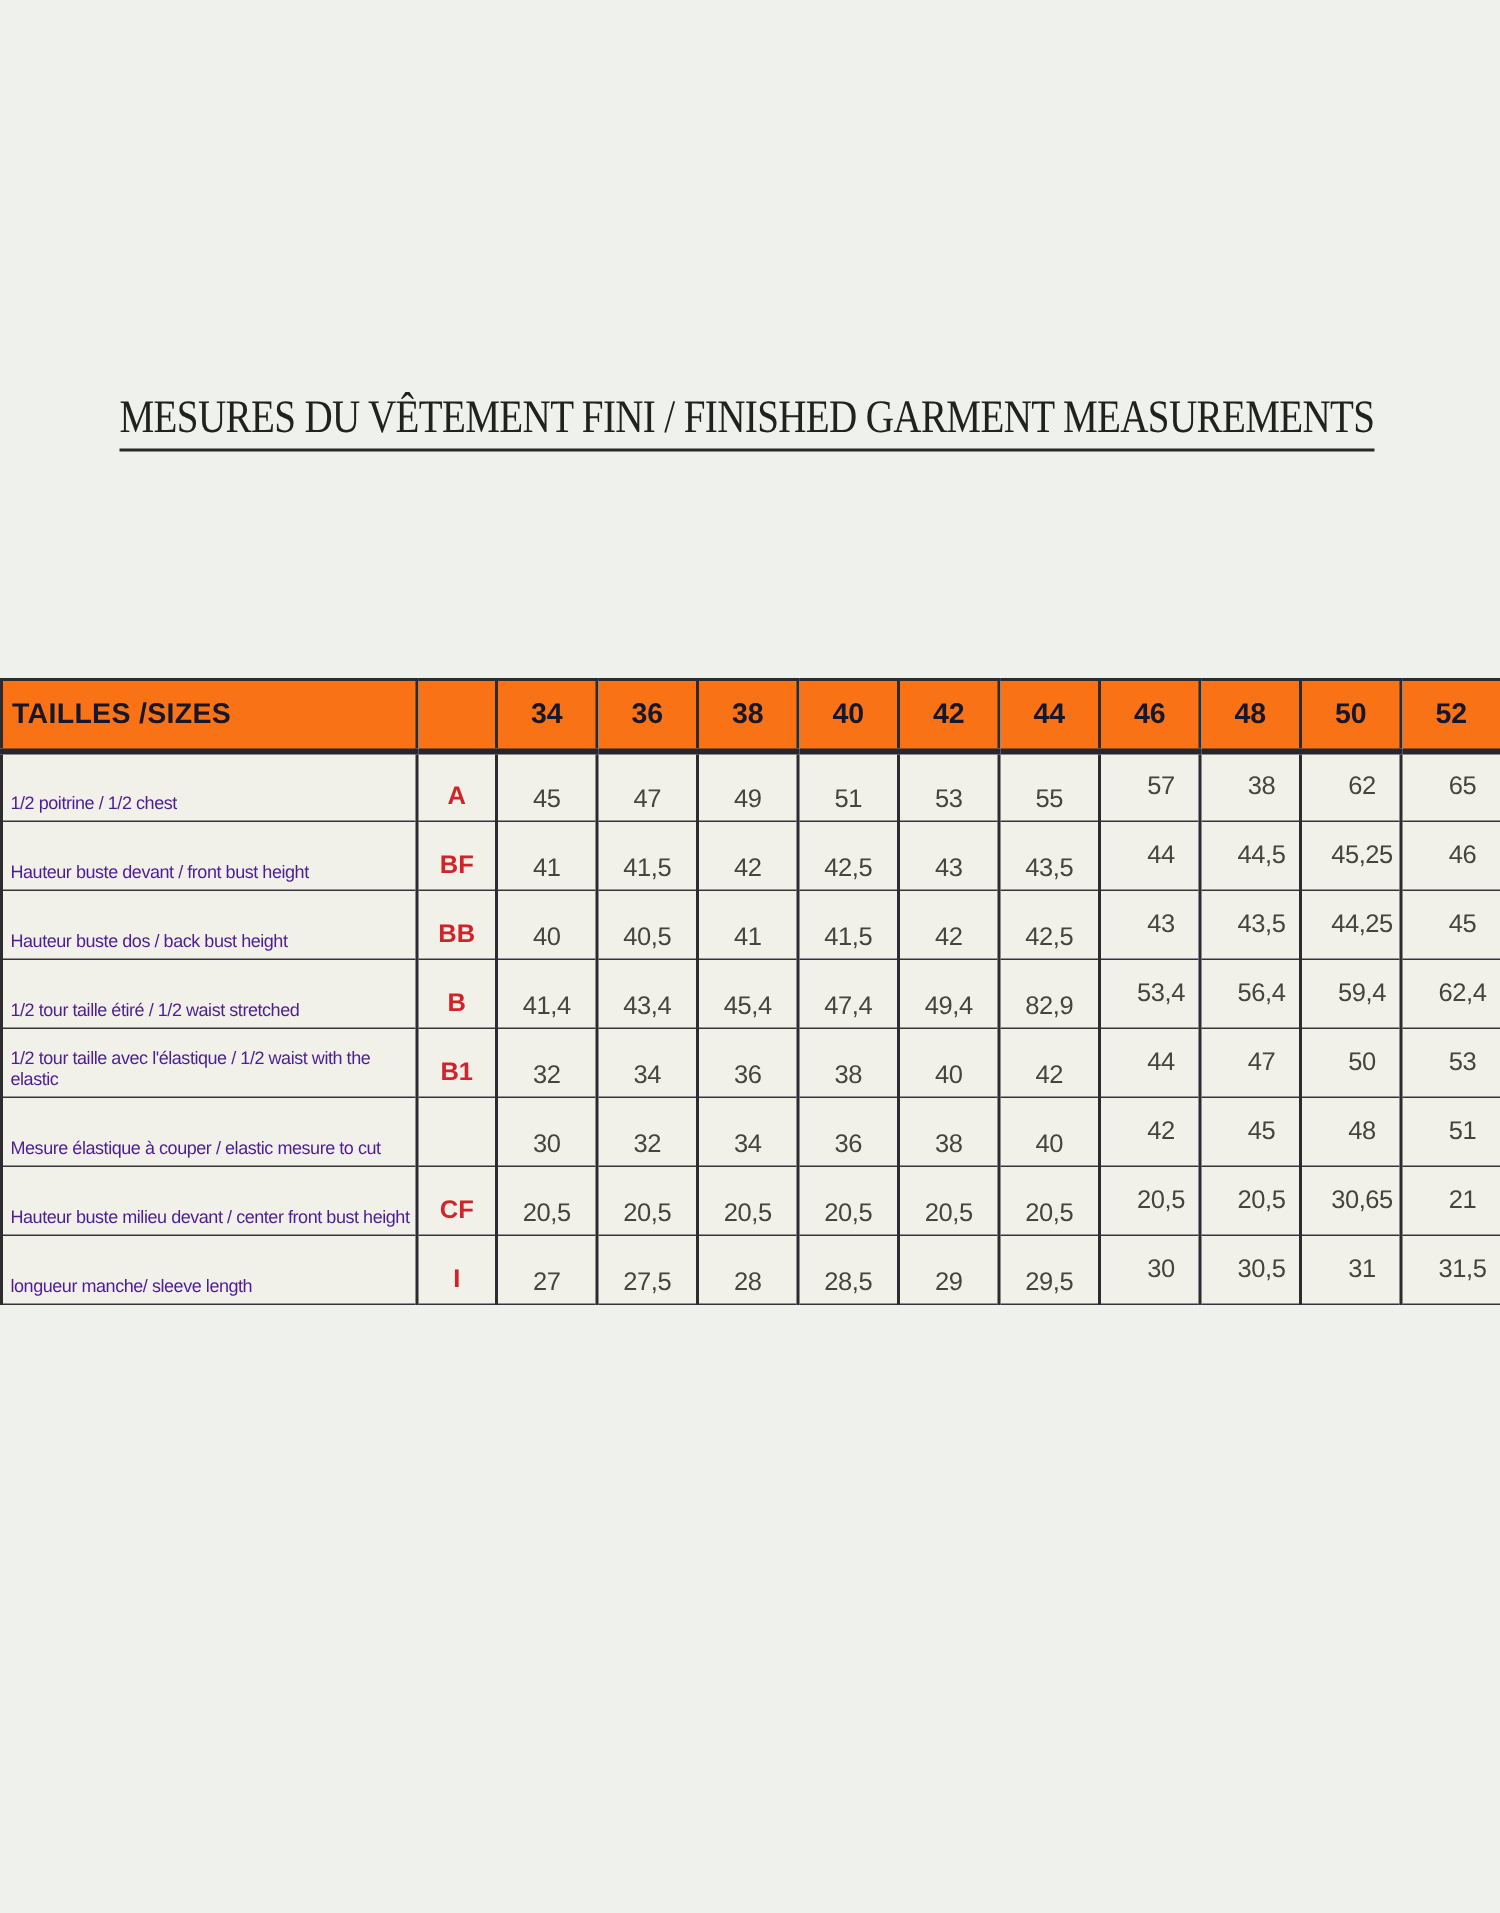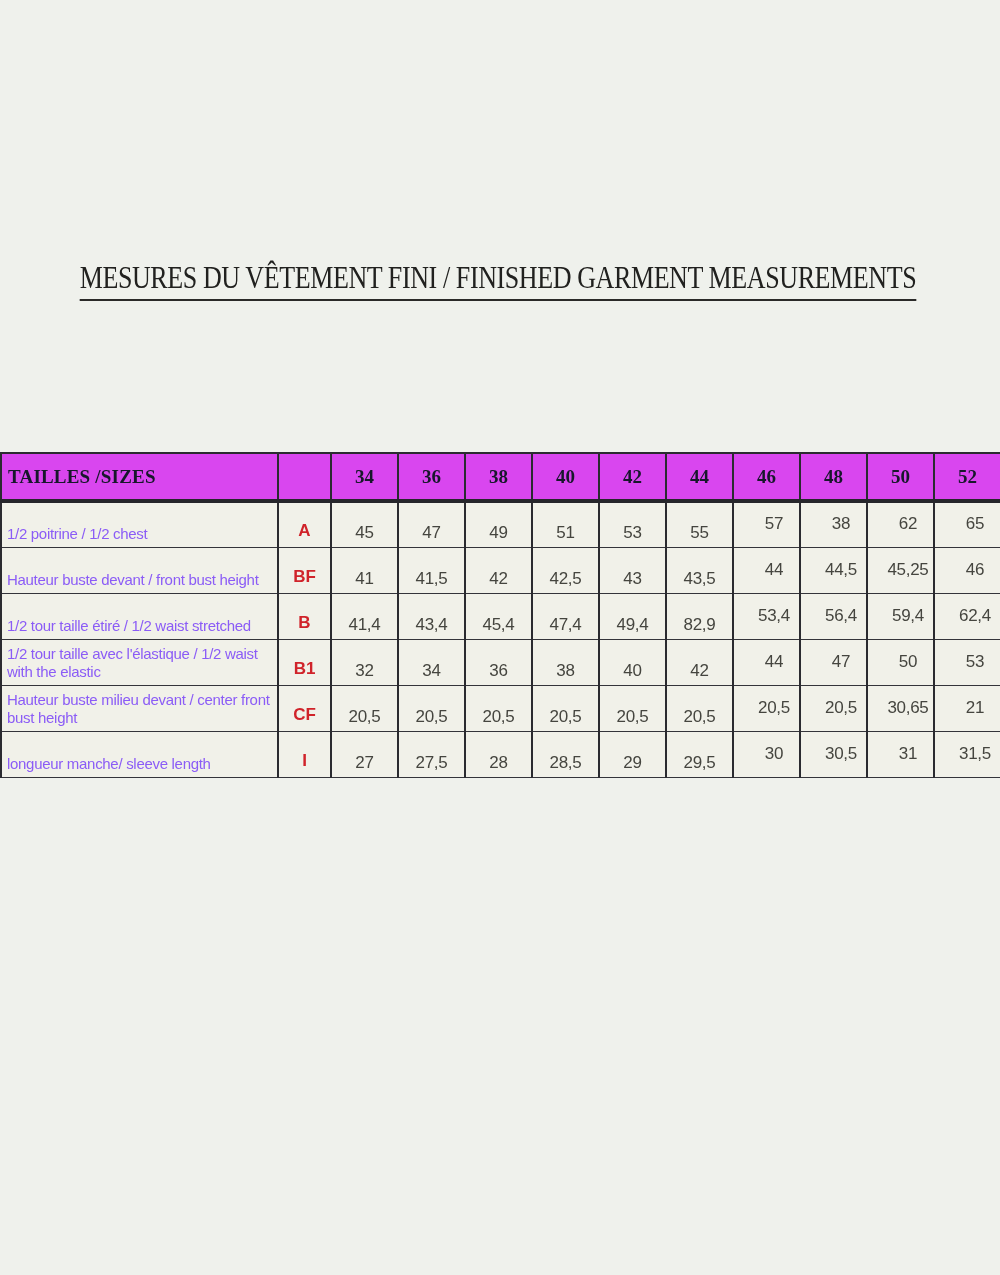--- a/index.html
+++ b/index.html
@@ -47,24 +47,24 @@
   table.measure-table col.c-size   { width: 67px; }
 
   th, td {
     border-left: 2px solid #2b2b30;
     border-right: 2px solid #2b2b30;
     background: #f1f1e9;
     overflow: hidden;
   }
   thead tr { height: 48px; }
   thead th {
-    background: #d946ef;
+    background: #f97316;
     border-top: 2px solid #2b2b30;
     border-bottom: 4px solid #26262b;
-    font-family: Liberation Serif, serif;
+    font-family: Liberation Sans, sans-serif;
     font-weight: bold;
     color: #17172b;
     vertical-align: middle;
     margin-top: 28px;
   }
   th.label-th {
     text-align: left;
     font-size: 19px;
     padding-left: 6px;
     letter-spacing: 0.2px;
@@ -73,22 +73,22 @@
     text-align: center;
     font-size: 19px;
   }
   tbody tr { height: 46px; }
   tbody td {
     border-top: 1.5px solid #34343a;
     border-bottom: 1.5px solid #34343a;
     vertical-align: bottom;
   }
   td.label-td {
-    font-size: 15px;
-    color: #8b5cf6;
+    font-size: 12px;
+    color: #4c1d95;
     letter-spacing: -0.3px;
     line-height: 1.18;
     padding: 0 2px 4px 5px;
     text-align: left;
     margin-left: 20px;
   }
   td.code-td {
     text-align: center;
     font-size: 17px;
     font-weight: bold;
@@ -171,20 +171,34 @@
         <td class="value-td">42</td>
         <td class="value-td">42,5</td>
         <td class="value-td">43</td>
         <td class="value-td">43,5</td>
         <td class="value-td raised">44</td>
         <td class="value-td raised">44,5</td>
         <td class="value-td raised">45,25</td>
         <td class="value-td raised">46</td>
       </tr>
       <tr>
+        <td class="label-td">Hauteur buste dos / back bust height</td>
+        <td class="code-td">BB</td>
+        <td class="value-td">40</td>
+        <td class="value-td">40,5</td>
+        <td class="value-td">41</td>
+        <td class="value-td">41,5</td>
+        <td class="value-td">42</td>
+        <td class="value-td">42,5</td>
+        <td class="value-td raised">43</td>
+        <td class="value-td raised">43,5</td>
+        <td class="value-td raised">44,25</td>
+        <td class="value-td raised">45</td>
+      </tr>
+      <tr>
         <td class="label-td">1/2 tour taille étiré / 1/2 waist stretched</td>
         <td class="code-td">B</td>
         <td class="value-td">41,4</td>
         <td class="value-td">43,4</td>
         <td class="value-td">45,4</td>
         <td class="value-td">47,4</td>
         <td class="value-td">49,4</td>
         <td class="value-td">82,9</td>
         <td class="value-td raised">53,4</td>
         <td class="value-td raised">56,4</td>
@@ -199,20 +213,34 @@
         <td class="value-td">36</td>
         <td class="value-td">38</td>
         <td class="value-td">40</td>
         <td class="value-td">42</td>
         <td class="value-td raised">44</td>
         <td class="value-td raised">47</td>
         <td class="value-td raised">50</td>
         <td class="value-td raised">53</td>
       </tr>
       <tr>
+        <td class="label-td">Mesure élastique à couper / elastic mesure to cut</td>
+        <td class="code-td"></td>
+        <td class="value-td">30</td>
+        <td class="value-td">32</td>
+        <td class="value-td">34</td>
+        <td class="value-td">36</td>
+        <td class="value-td">38</td>
+        <td class="value-td">40</td>
+        <td class="value-td raised">42</td>
+        <td class="value-td raised">45</td>
+        <td class="value-td raised">48</td>
+        <td class="value-td raised">51</td>
+      </tr>
+      <tr>
         <td class="label-td">Hauteur buste milieu devant / center front bust height</td>
         <td class="code-td">CF</td>
         <td class="value-td">20,5</td>
         <td class="value-td">20,5</td>
         <td class="value-td">20,5</td>
         <td class="value-td">20,5</td>
         <td class="value-td">20,5</td>
         <td class="value-td">20,5</td>
         <td class="value-td raised">20,5</td>
         <td class="value-td raised">20,5</td>

